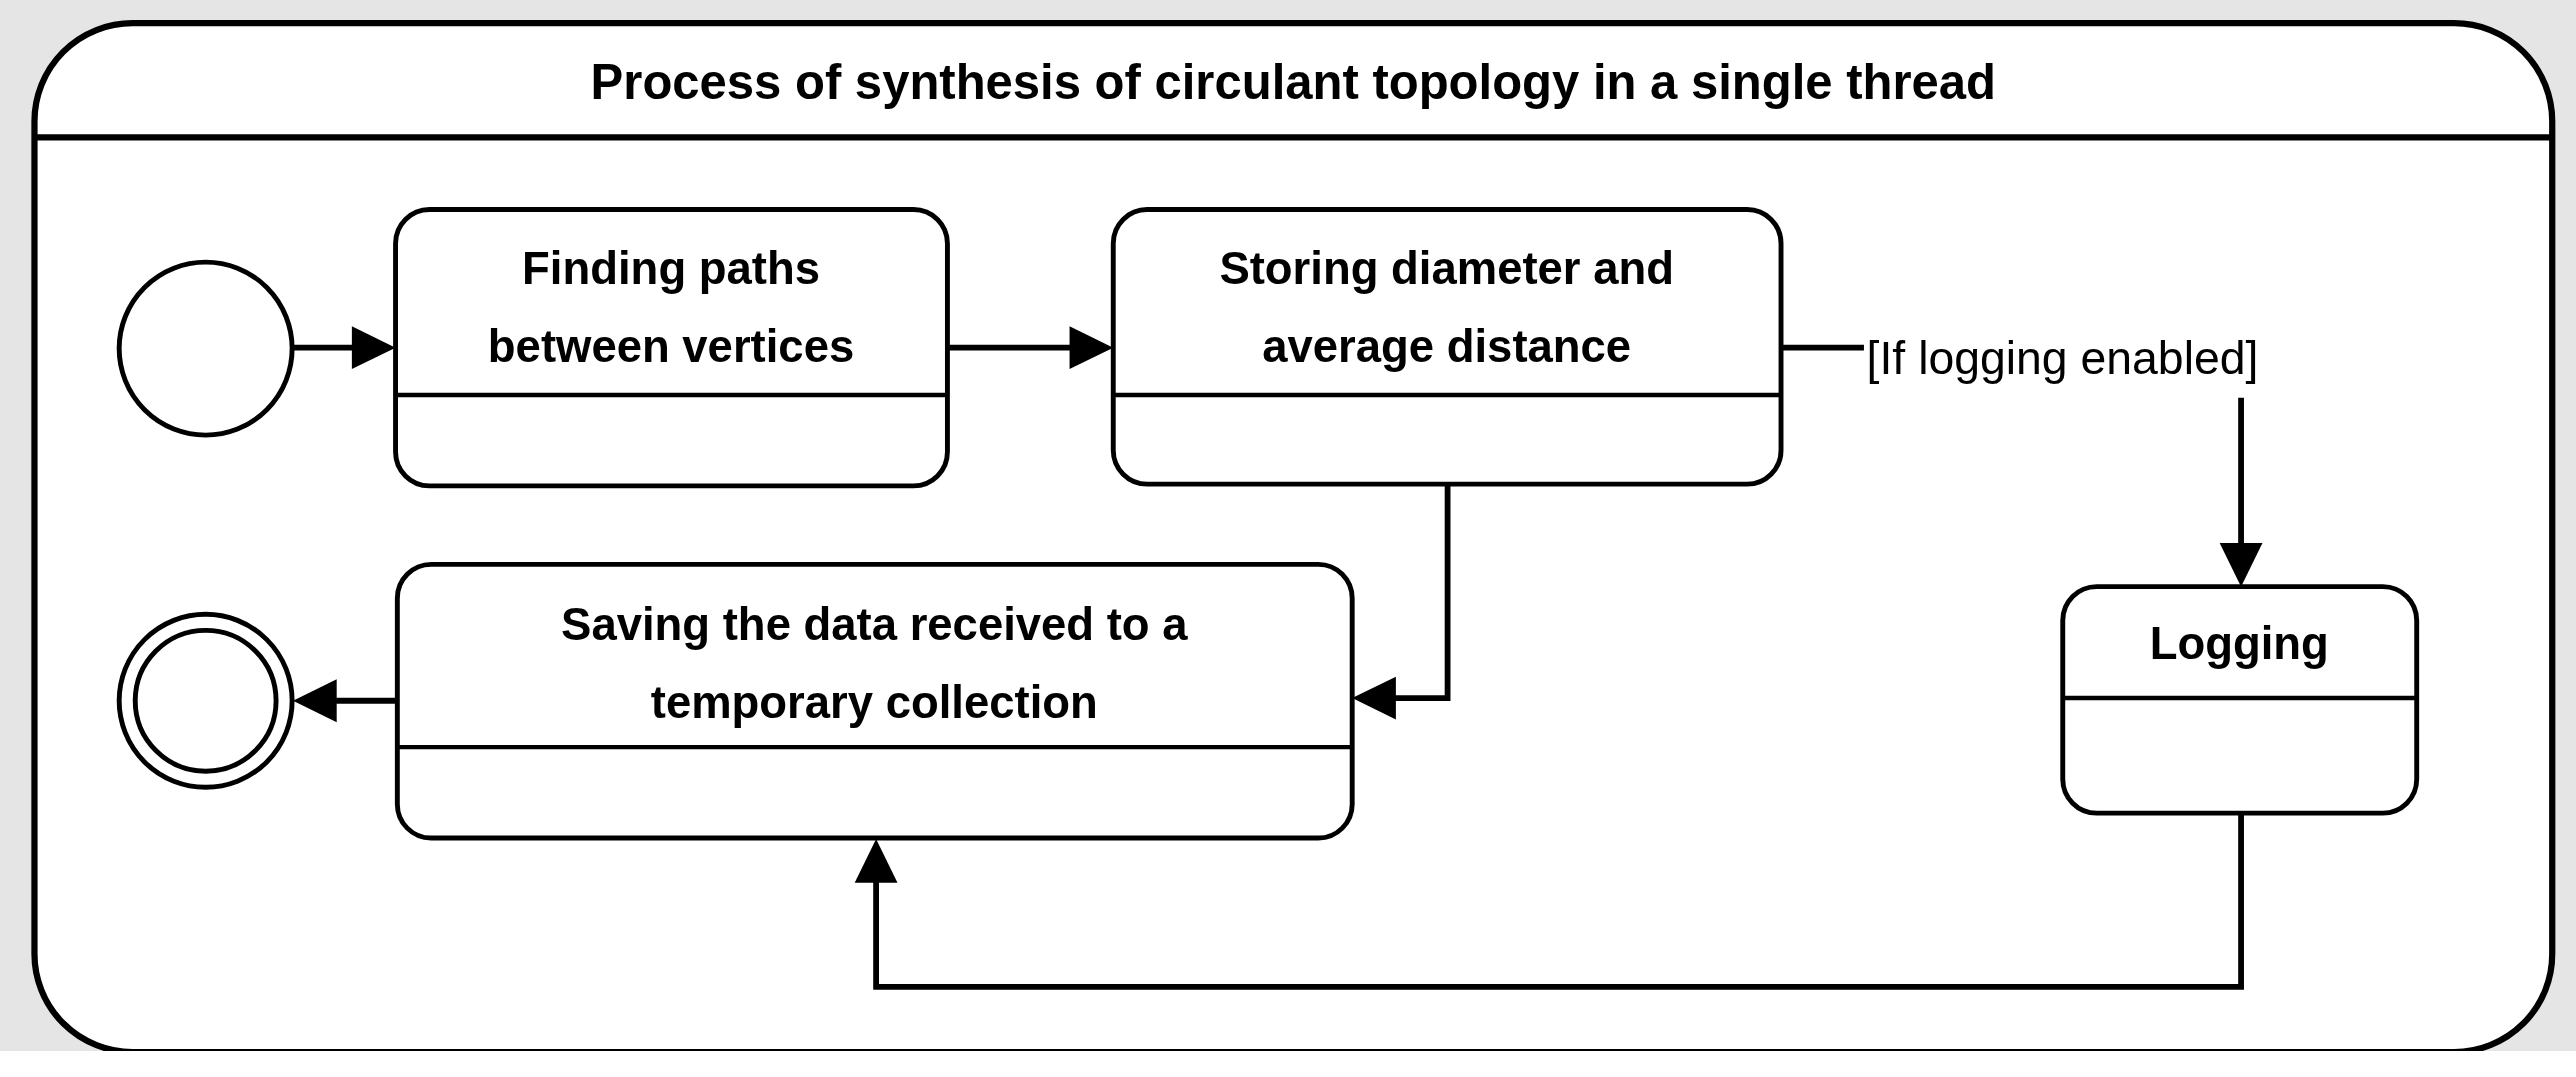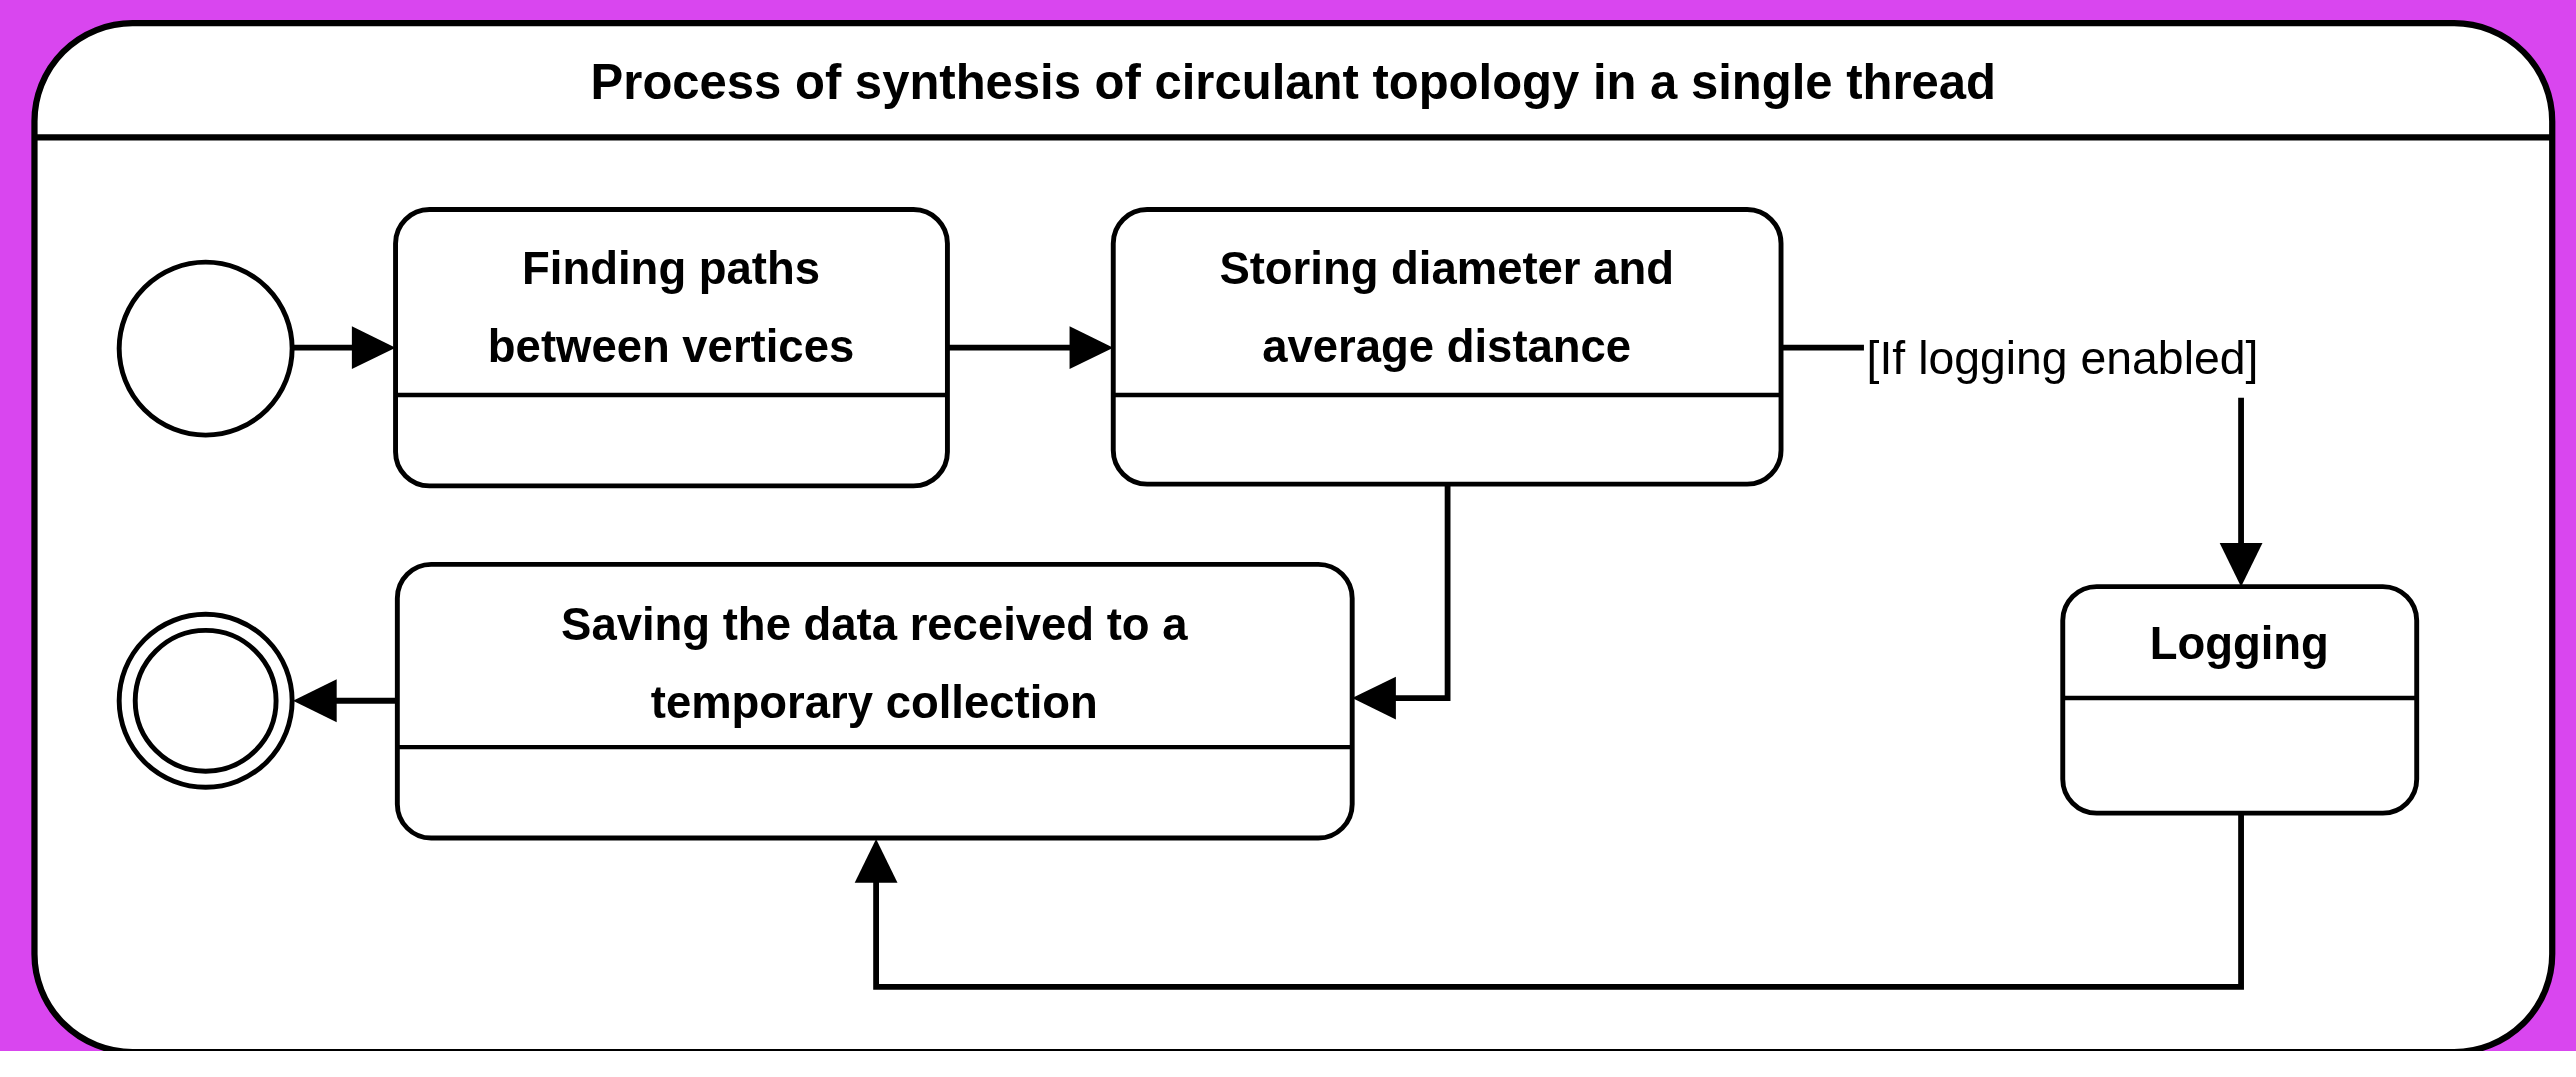--- a/index.html
+++ b/index.html
@@ -1,20 +1,20 @@
 <!DOCTYPE html>
 <html style="font-size:14.3px"><head>
 <meta charset="utf-8">
 <style>
   html, body { margin: 0; padding: 0; background: #ffffff; }
   .stage {
     position: relative;
     width: 2576px;
     height: 1051px;
-    background: #d946ef;
+    background: #e5e5e5;
     font-family: "Liberation Sans", sans-serif;
   }
   .stage svg { position: absolute; inset: 0; display: block; }
   .shape   { fill: #ffffff; stroke: #000000; stroke-width: 5.5; }
   .frame   { fill: #ffffff; stroke: #000000; stroke-width: 7; }
   .sep     { stroke: #000000; stroke-width: 5; fill: none; }
   .framesep{ stroke: #000000; stroke-width: 7; fill: none; }
   .edge    { stroke: #000000; stroke-width: 6.5; fill: none; }
   .head    { fill: #000000; stroke: none; }
   .lbl     { font-family: "Liberation Sans", sans-serif; font-weight: bold;

